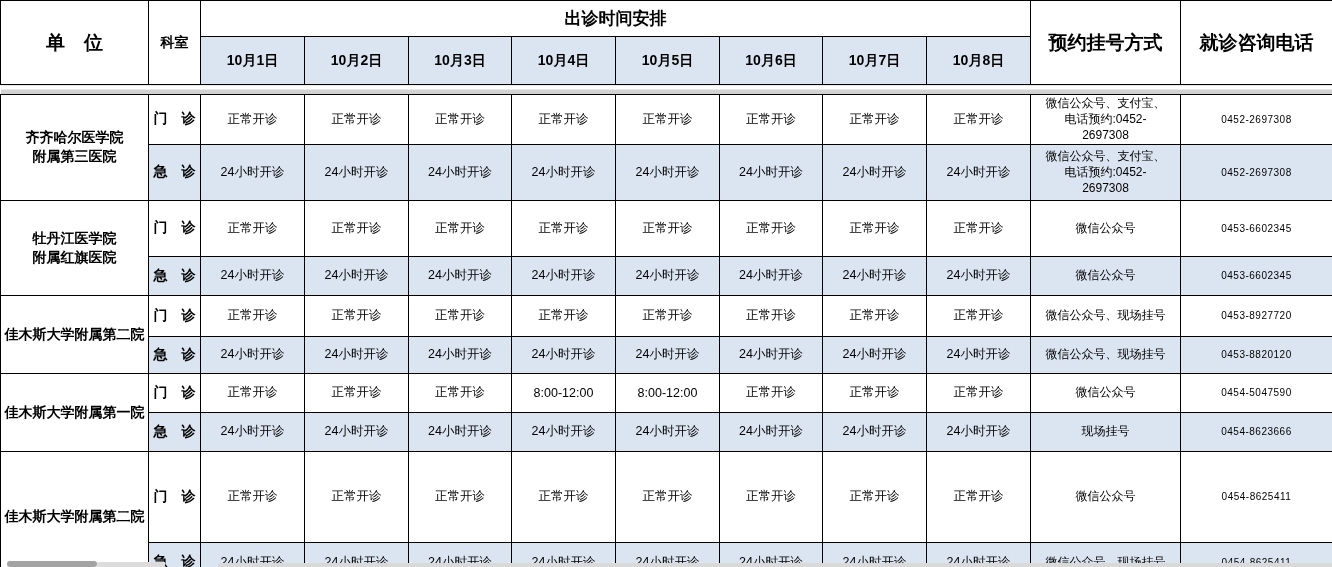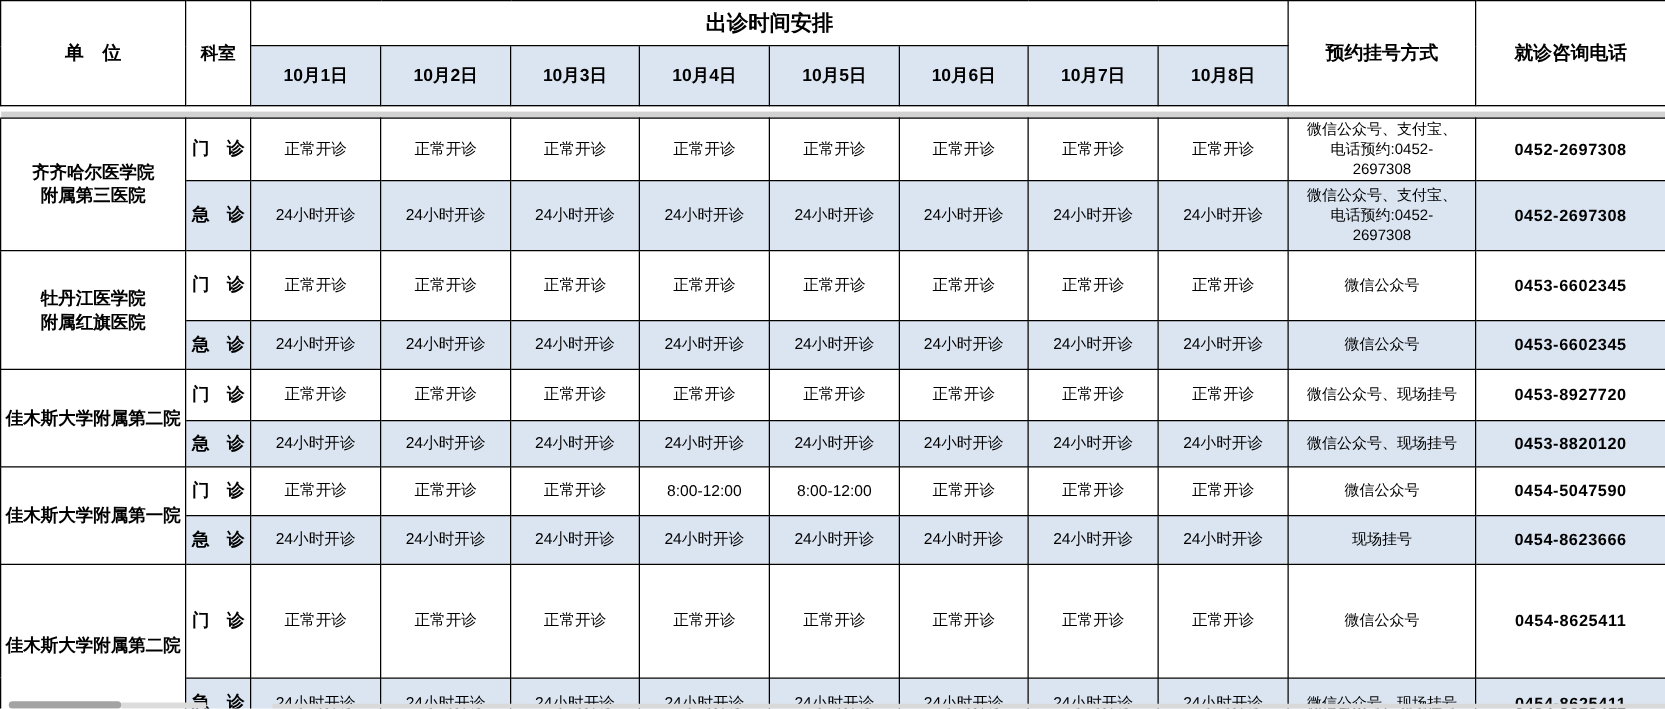--- a/index.html
+++ b/index.html
@@ -1,29 +1,29 @@
 <!DOCTYPE html>
 <html><head>
 <meta charset="utf-8">
 <style>
   html,body{margin:0;padding:0;background:#fff;}
   body{font-family:"Liberation Sans","DejaVu Sans",sans-serif;color:#000;}
   .sheet{position:relative;width:1332px;height:567px;overflow:hidden;background:#fff;}
   table.sched{border-collapse:collapse;table-layout:fixed;width:1332px;}
   table.sched td{border:1px solid #000;text-align:center;vertical-align:middle;padding:0 2px;overflow:hidden;}
   td.hdr-big{font-size:17px;font-weight:bold;background:#fff;}
-  td.hdr{font-size:15px;font-weight:bold;background:#fff;}
+  td.hdr{font-size:19px;font-weight:bold;background:#fff;}
   td.date{font-size:14px;font-weight:bold;background:#dbe5f1;margin-left:32px;}
   tr.sep td{border-left:none;border-right:none;padding:0;height:9px;line-height:0;
             background:linear-gradient(to bottom,#ffffff 0 4px,#d2d2d2 4px 100%);}
   td.unit-cell{font-size:14px;font-weight:bold;white-space:pre-line;line-height:1.35;background:#fff;margin-top:16px;}
   td.dept{font-size:14px;font-weight:bold;}
   td.slot{font-size:12.5px;}
   td.reg{font-size:12px;white-space:pre-line;line-height:1.35;}
-  td.phone{font-size:13px;letter-spacing:.5px;font-weight:bold;}
+  td.phone{font-size:10px;letter-spacing:.5px;}
   tr.emg td{background:#dbe5f1;}
   tr.out td{background:#fff;}
   .scroll-thumb{position:absolute;left:7px;top:561px;width:90px;height:6px;background:#a3a3a3;border-radius:3px;}
   .thumb-track{position:absolute;left:97px;top:562px;width:68px;height:5px;background:#dcdcdc;}
   .bottom-strip{position:absolute;left:218px;top:563px;width:1114px;height:4px;background:#d9d9d9;}
 </style>
 </head>
 <body>
 
 <div class="sheet">

